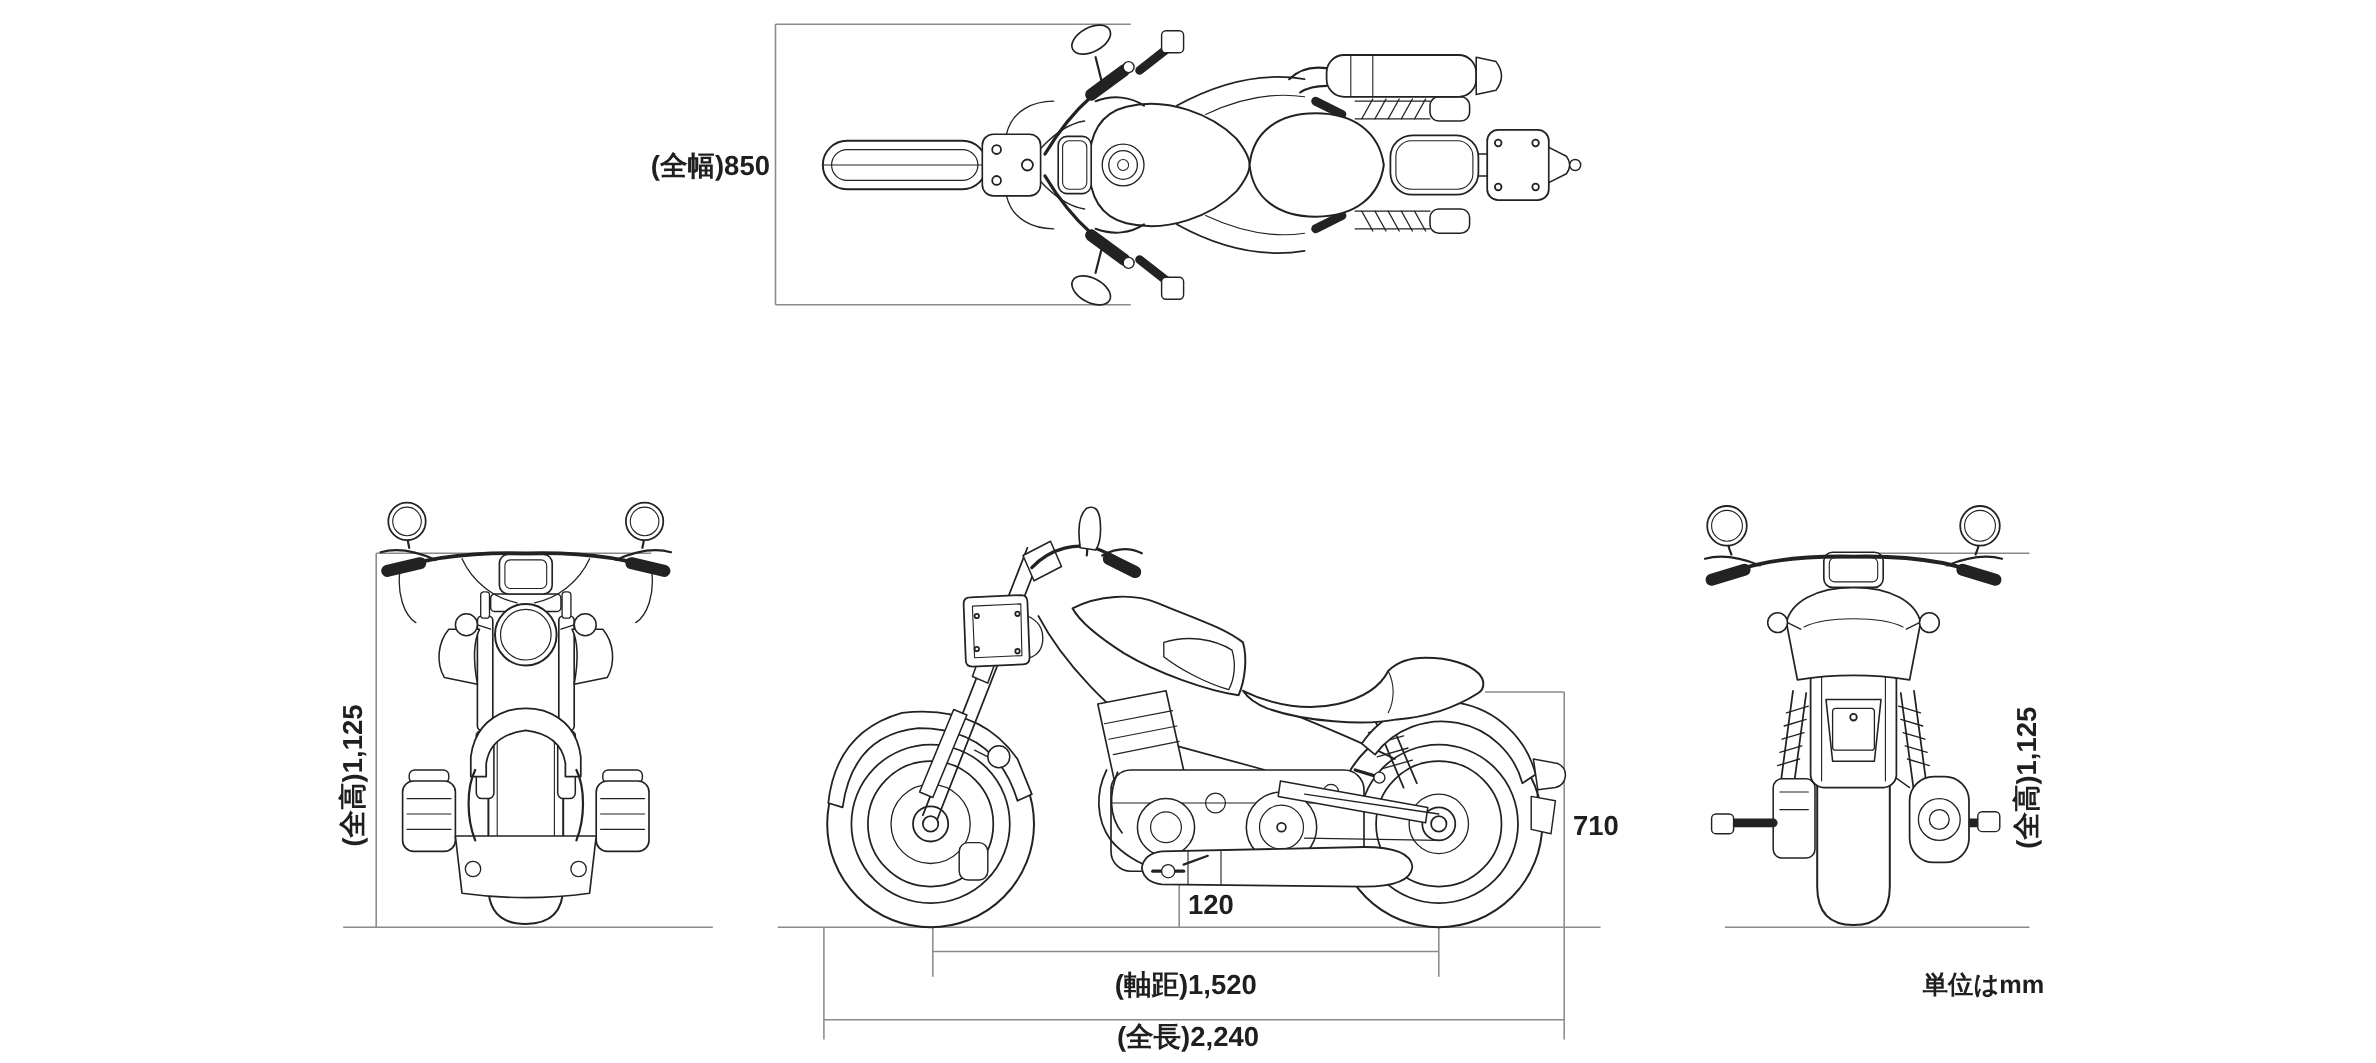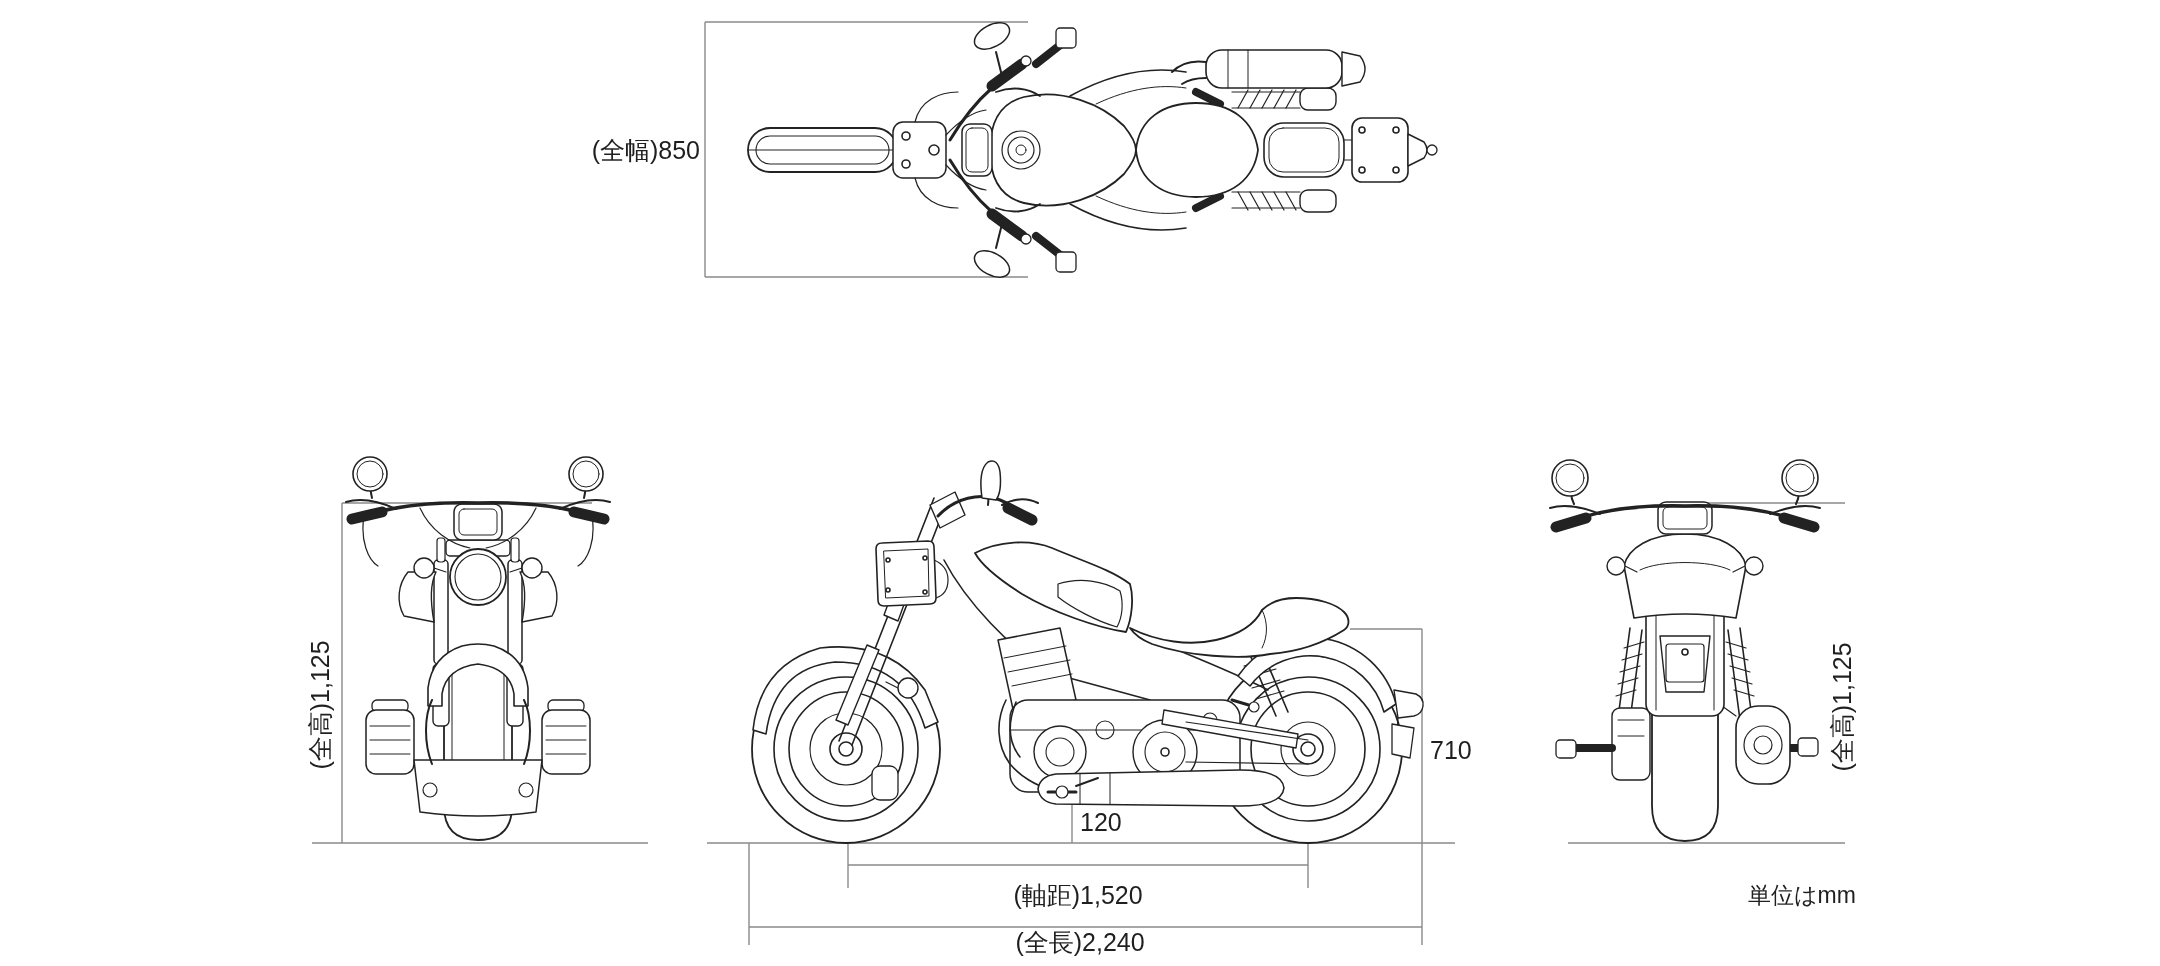--- a/index.html
+++ b/index.html
@@ -1,17 +1,17 @@
 <!DOCTYPE html>
 <html><head>
 <meta charset="utf-8">
 <style>
   html,body{margin:0;padding:0;background:#fff;}
   body{width:2160px;height:966px;overflow:hidden;}
-  #stage{position:relative;width:2160px;height:966px;background:#fff;}
+  #stage{position:relative;width:2160px;height:966px;background:#fff;font-weight:bold;}
   svg{display:block;}
   text{font-family:"Liberation Sans",sans-serif;}
   .bike{stroke:#222;fill:none;stroke-width:1.6;stroke-linecap:round;stroke-linejoin:round;}
   .f{fill:#fff;}
   .thin{stroke-width:1;}
   .med{stroke-width:1.2;}
   .thick{stroke-width:3;}
   .grip{stroke-width:11;stroke-linecap:round;}
   .peg{stroke-width:8;stroke-linecap:round;}
   .dim{stroke:#8a8a8a;stroke-width:1.4;fill:none;}

